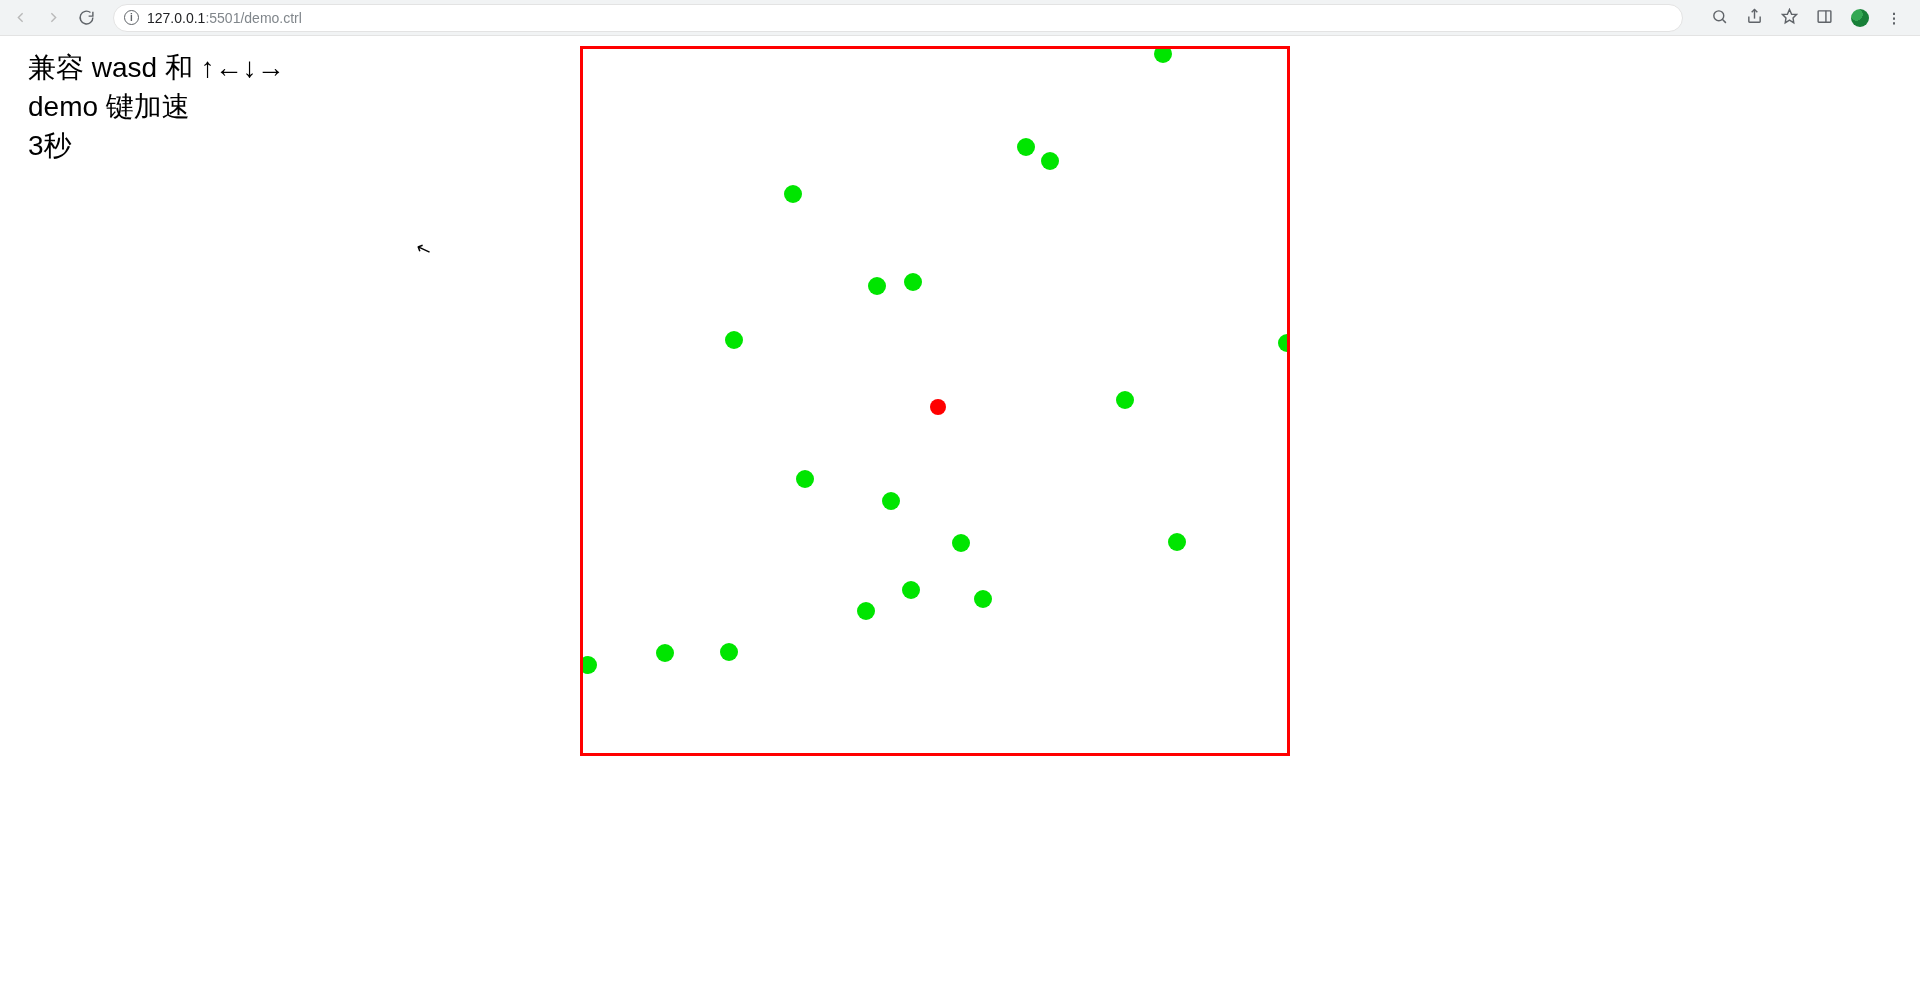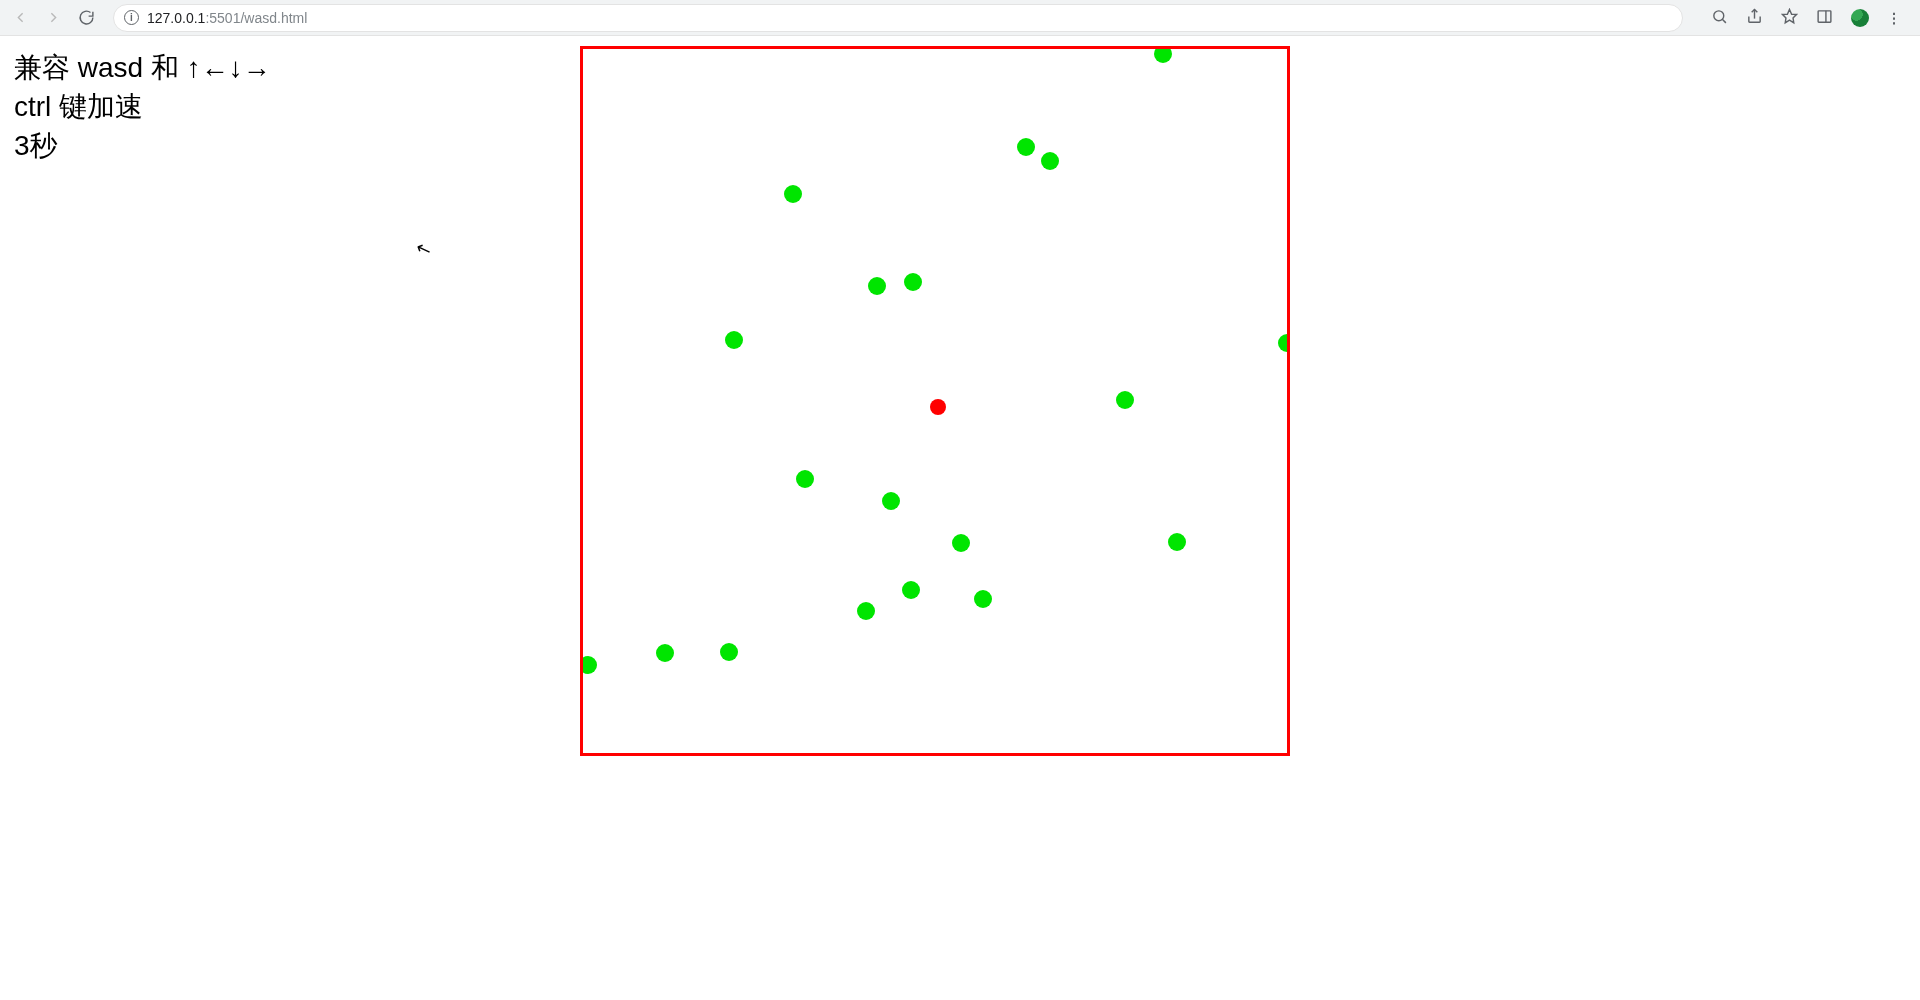--- a/index.html
+++ b/index.html
@@ -55,21 +55,21 @@
   .dots { letter-spacing:1px; font-weight:bold; }
 
   
   .page {
     position: relative;
     width: 1920px;
     height: 964px;
   }
   .instructions {
     position: absolute;
-    left: 14px;
+    left: 28px;
     top: 12px;
     font-size: 28px;
     line-height: 1.4;
     color: #000;
   }
   .instructions div { white-space: nowrap; }
 
   .cursor-arrow {
     position:absolute;
     left: 416px;
@@ -111,21 +111,21 @@
     </span>
     <span style="color:#5f6368;">
       <svg class="icon-svg" viewBox="0 0 24 24" fill="none" stroke="currentColor" stroke-width="2">
           <path d="M21 12a9 9 0 1 1-3.4-7M21 4v6h-6"></path>
         </svg>
     </span>
   </div>
   <div class="addr-wrap">
     <span class="info-icon">i</span>
     <span class="addr">
-      <span>127.0.0.1</span><span class="muted">:5501/wasd.html</span>
+      <span>127.0.0.1</span><span class="muted">:5501/demo.ctrl</span>
     </span>
   </div>
   <div class="chrome-actions">
     <span>
       <svg class="icon-svg" viewBox="0 0 24 24" fill="none" stroke="#5f6368" stroke-width="2">
           <circle cx="11" cy="11" r="7"></circle>
           <line x1="21" y1="21" x2="16" y2="16"></line>
         </svg>
     </span>
     <span>
@@ -147,21 +147,21 @@
         </svg>
     </span>
     <span class="ext"></span>
     <span class="dots" style="color:#5f6368;">⋮</span>
   </div>
 </div>
 
 <div class="page">
   <div class="instructions">
     <div>兼容 wasd 和 ↑←↓→</div>
-    <div>ctrl 键加速</div>
+    <div>demo 键加速</div>
     <div>
       <span>3</span><span>秒</span>
     </div>
   </div>
 
   <span class="cursor-arrow">↖</span>
 
   <div class="arena" id="arena" style="left: 580px; top: 10px; width: 710px; height: 710px;">
       <div class="ball green" style="left: 580px; top: 5px; width: 18px; height: 18px;"></div>
       <div class="ball green" style="left: 443px; top: 98px; width: 18px; height: 18px;"></div>

